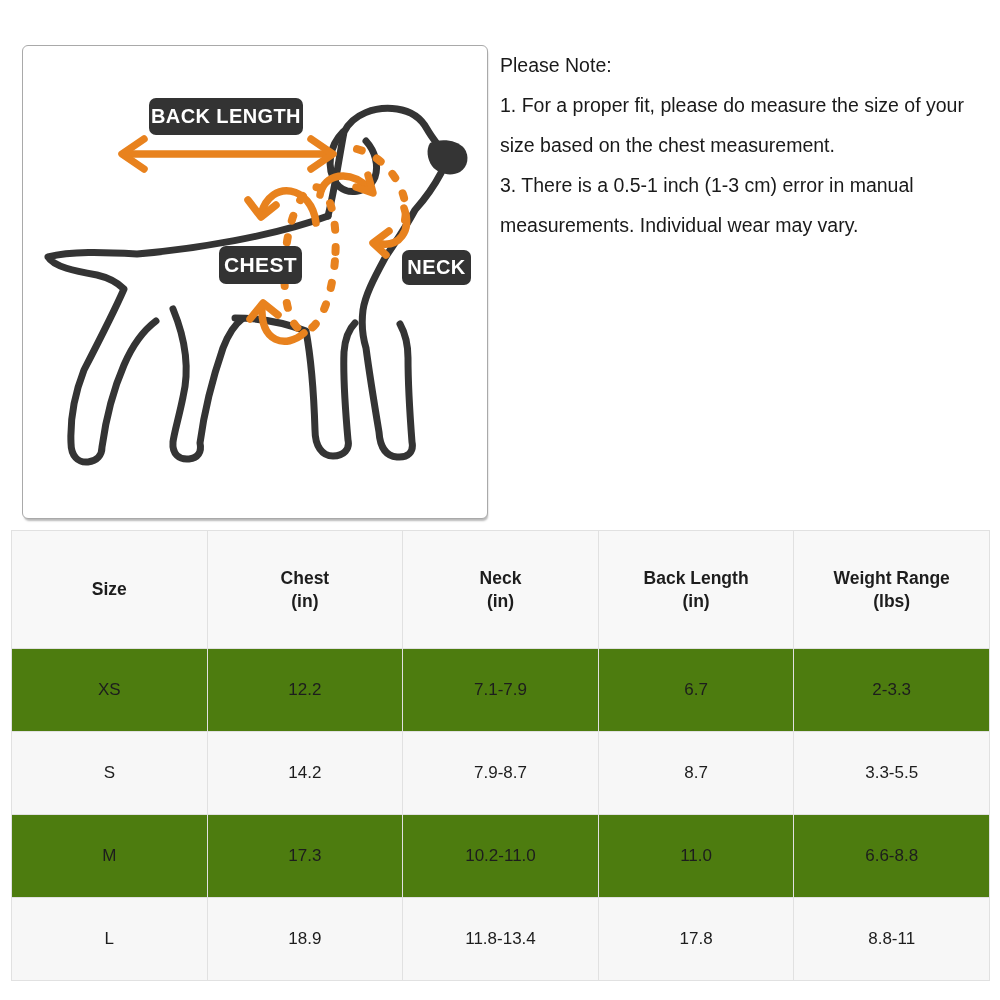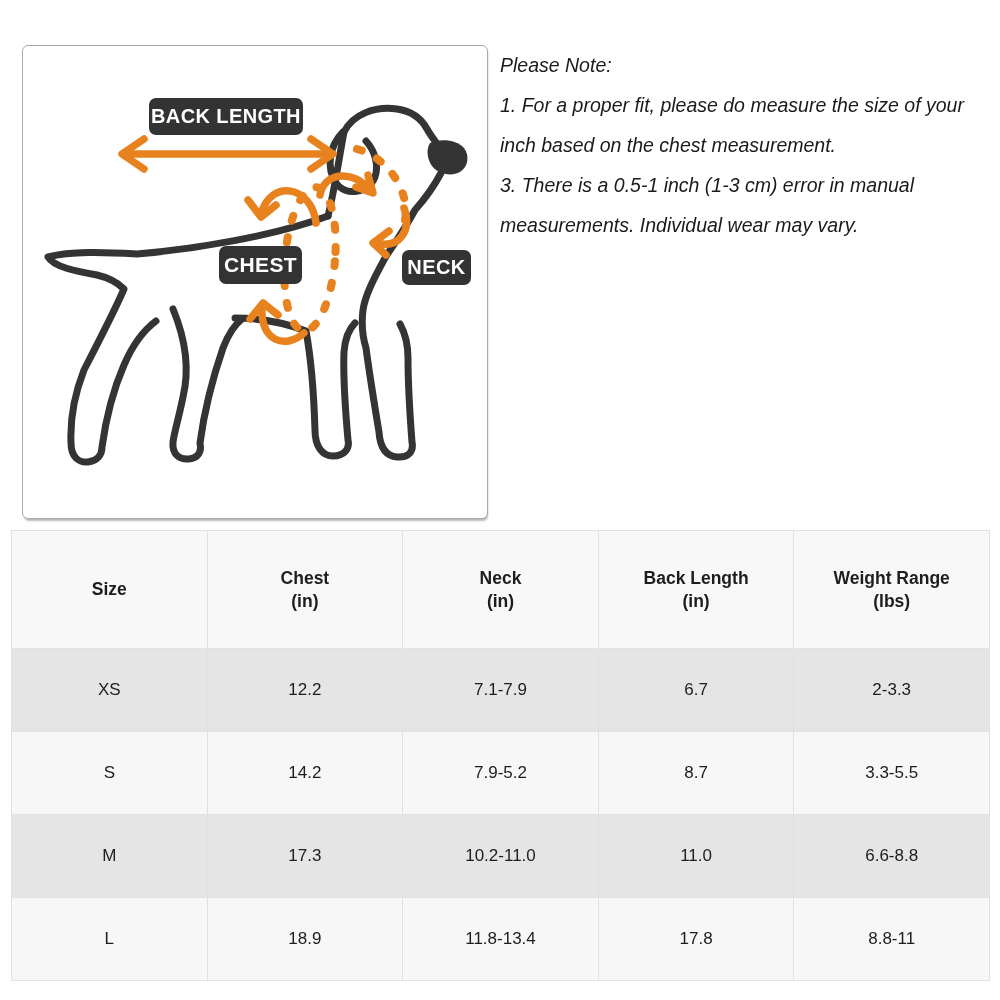--- a/index.html
+++ b/index.html
@@ -15,29 +15,29 @@
   .tag { position:absolute; background:#333333; color:#fff; font-weight:bold;
     display:flex; align-items:center; justify-content:center; border-radius:7px;
     letter-spacing:0.4px; }
   .tag-backlength { left:126px; top:52px; width:154px; height:37px; font-size:20px; }
   .tag-chest      { left:196px; top:200px; width:83px; height:38px; font-size:21px; }
   .tag-neck       { left:379px; top:204px; width:69px; height:35px; font-size:20px; }
 
   
   .notes { position:absolute; left:500px; top:45px; width:496px; font-size:19.5px;
     line-height:40px; color:#1a1a1a; }
-  .notes div { white-space:nowrap;font-style:italic; }
+  .notes div { white-space:nowrap; }
 
   
   .size-table { position:absolute; left:11px; top:530px; width:979px;
     border-collapse:collapse; table-layout:fixed; }
   .size-table th, .size-table td { border:1px solid #e1e1e1; text-align:center;
     vertical-align:middle; font-size:17px; color:#1d1d1d; }
   .size-table th { height:118px; font-weight:bold; font-size:17.5px; background:#f8f8f8; line-height:23px; }
-  .size-table td { height:83px; background:#e5e5e5; }
+  .size-table td { height:83px; background:#4d7c0f; }
   .size-table tr.alt td { background:#f7f7f7; }
 </style>
 </head>
 <body>
 
 <div class="canvas">
 
   <div class="diagram-box">
     <svg width="464" height="472" viewBox="0 0 464 472">
 
@@ -82,21 +82,21 @@
       </g>
     </svg>
     <div class="tag tag-backlength">BACK LENGTH</div>
     <div class="tag tag-chest">CHEST</div>
     <div class="tag tag-neck">NECK</div>
   </div>
 
   <div class="notes">
     <div>Please Note:</div>
     <div>1. For a proper fit, please do measure the size of your</div>
-    <div>inch based on the chest measurement.</div>
+    <div>size based on the chest measurement.</div>
     <div>3. There is a 0.5-1 inch (1-3 cm) error in manual</div>
     <div>measurements. Individual wear may vary.</div>
   </div>
 
   <table class="size-table">
     <thead>
       <tr>
         <th>
           <div>Size</div>
           <div></div>
@@ -123,21 +123,21 @@
       <tr>
         <td>XS</td>
         <td>12.2</td>
         <td>7.1-7.9</td>
         <td>6.7</td>
         <td>2-3.3</td>
       </tr>
       <tr class="alt">
         <td>S</td>
         <td>14.2</td>
-        <td>7.9-5.2</td>
+        <td>7.9-8.7</td>
         <td>8.7</td>
         <td>3.3-5.5</td>
       </tr>
       <tr>
         <td>M</td>
         <td>17.3</td>
         <td>10.2-11.0</td>
         <td>11.0</td>
         <td>6.6-8.8</td>
       </tr>

